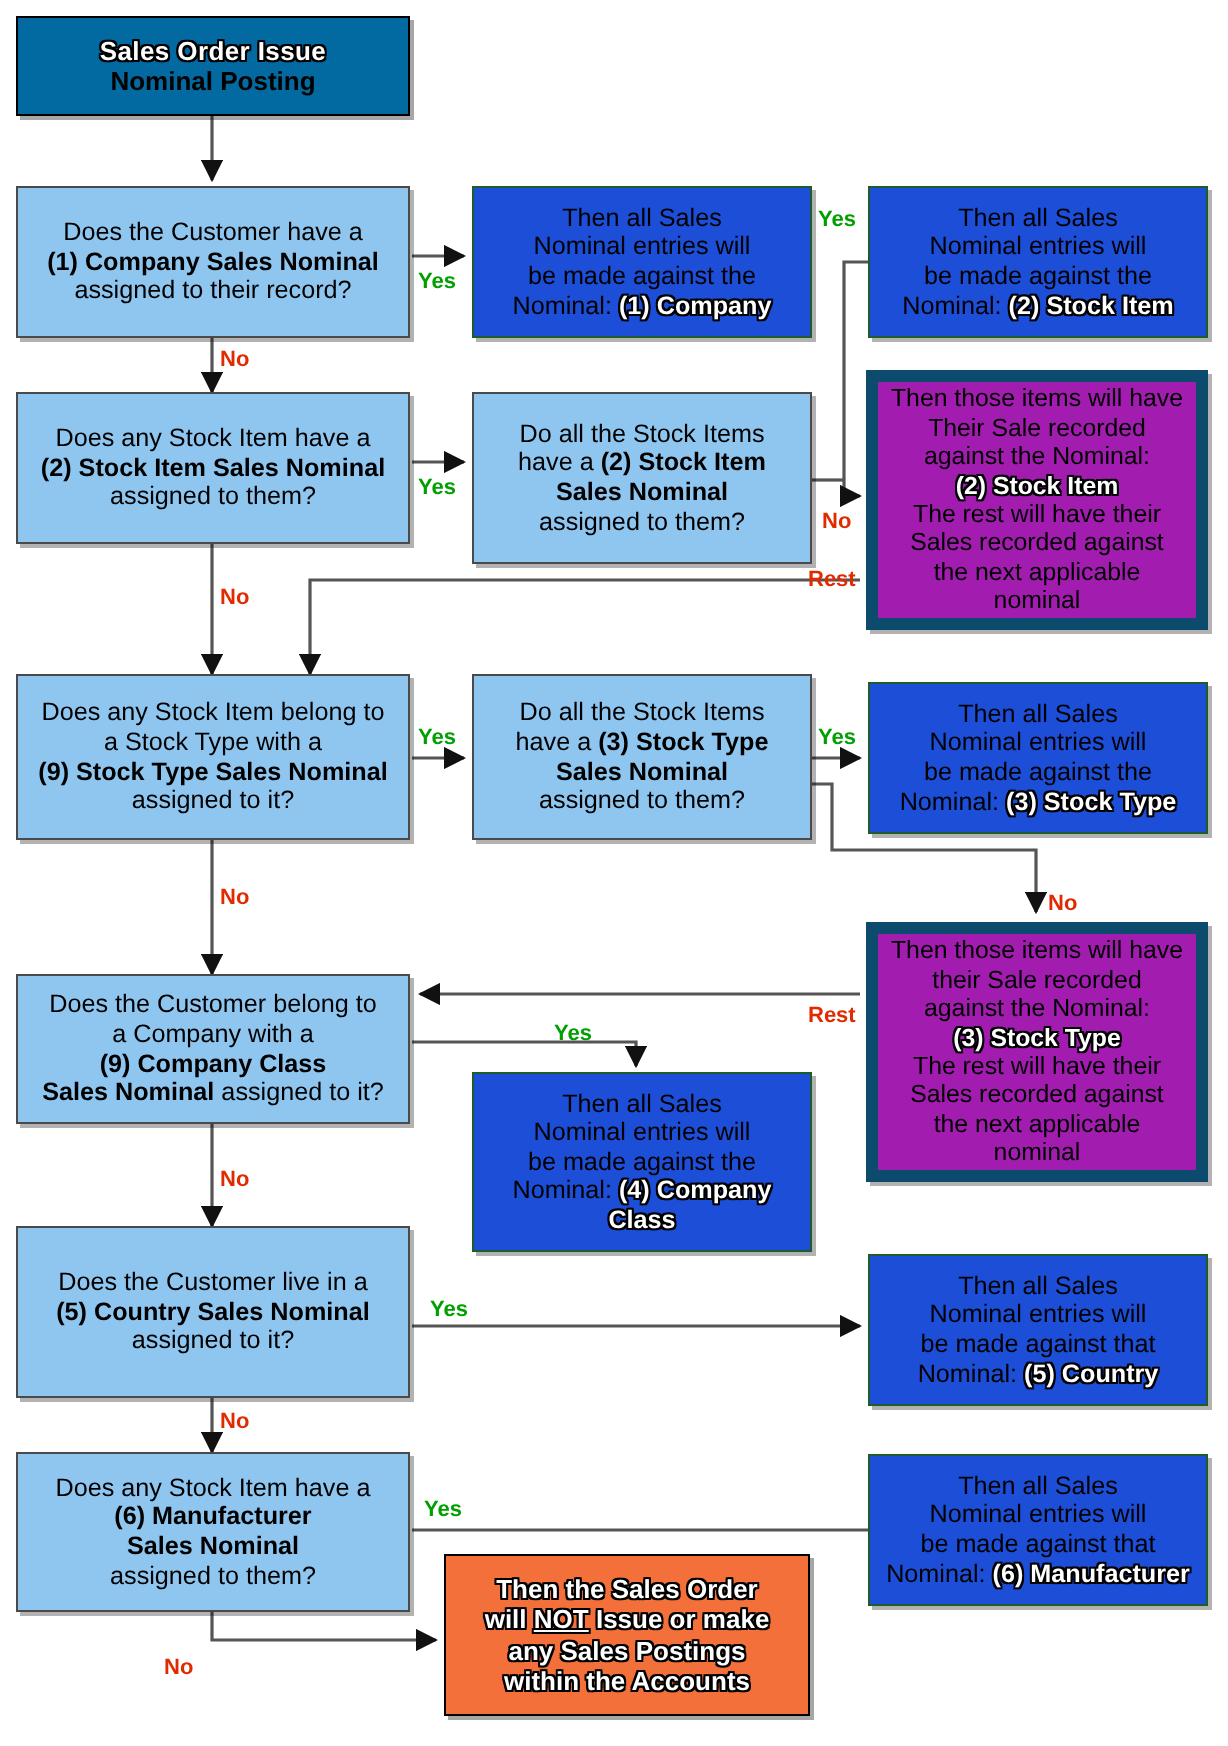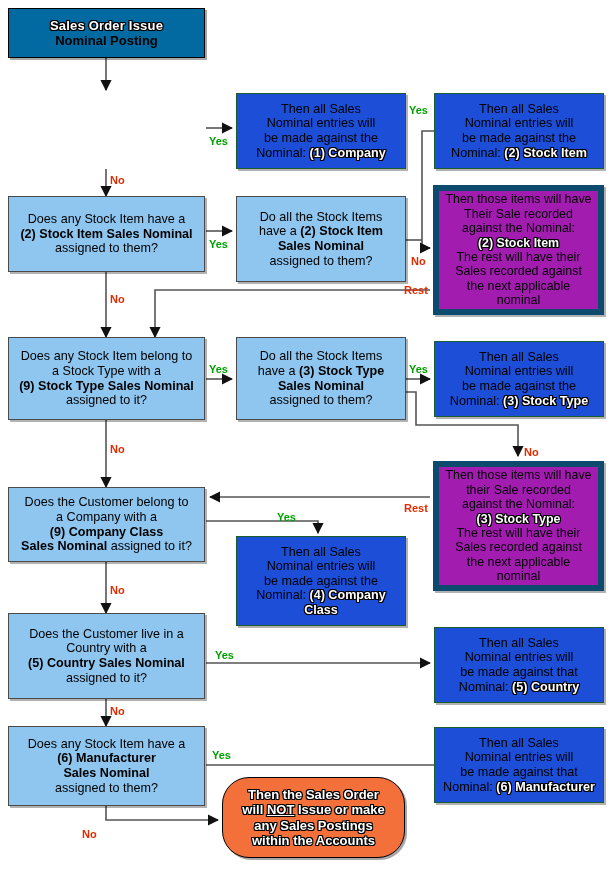--- a/index.html
+++ b/index.html
@@ -137,20 +137,25 @@
 
       <path d="M 106 806 L 106 820 L 218 820" marker-end="url(#ah)"></path>
     </g>
   </svg>
 
   <div class="node n-start" style="left:8px;top:8px;width:197px;height:50px;">
     <span class="ln ol">Sales Order Issue</span>
     <span class="ln">Nominal Posting</span>
   </div>
 
+  <div class="node n-q" style="left:8px;top:93px;width:197px;height:76px;">
+    <span class="ln">Does the Customer have a</span>
+    <span class="ln b">(1) Company Sales Nominal</span>
+    <span class="ln">assigned to their record?</span>
+  </div>
 
   <div class="node n-r" style="left:236px;top:93px;width:170px;height:76px;">
     <span class="ln">Then all Sales</span>
     <span class="ln">Nominal entries will</span>
     <span class="ln">be made against the</span>
     <span class="ln"><span>Nominal:  </span><span class="ol">(1) Company</span></span>
   </div>
 
   <div class="node n-r" style="left:434px;top:93px;width:170px;height:76px;">
     <span class="ln">Then all Sales</span>
@@ -225,21 +230,20 @@
   <div class="node n-r" style="left:236px;top:536px;width:170px;height:90px;">
     <span class="ln">Then all Sales</span>
     <span class="ln">Nominal entries will</span>
     <span class="ln">be made against the</span>
     <span class="ln"><span>Nominal:  </span><span class="ol">(4) Company</span></span>
     <span class="ln ol">Class</span>
   </div>
 
   <div class="node n-q" style="left:8px;top:613px;width:197px;height:86px;">
     <span class="ln">Does the Customer live in a</span>
-    <span class="ln">Country with a</span>
     <span class="ln b">(5) Country Sales Nominal</span>
     <span class="ln">assigned to it?</span>
   </div>
 
   <div class="node n-r" style="left:434px;top:627px;width:170px;height:76px;">
     <span class="ln">Then all Sales</span>
     <span class="ln">Nominal entries will</span>
     <span class="ln">be made against that</span>
     <span class="ln"><span>Nominal:  </span><span class="ol">(5) Country</span></span>
   </div>
@@ -251,21 +255,21 @@
     <span class="ln">assigned to them?</span>
   </div>
 
   <div class="node n-r" style="left:434px;top:727px;width:170px;height:76px;">
     <span class="ln">Then all Sales</span>
     <span class="ln">Nominal entries will</span>
     <span class="ln">be made against that</span>
     <span class="ln"><span>Nominal:  </span><span class="ol">(6) Manufacturer</span></span>
   </div>
 
-  <div class="node n-f" style="left:222px;top:777px;width:183px;height:81px;border-radius:27px;">
+  <div class="node n-f" style="left:222px;top:777px;width:183px;height:81px;">
     <span class="ln ol">Then the Sales Order</span>
     <span class="ln ol"><span>will </span><span class="u">NOT</span><span> Issue or make</span></span>
     <span class="ln ol">any Sales Postings</span>
     <span class="ln ol">within the Accounts</span>
   </div>
 
   <div class="lbl lbl-yes" style="left:209px;top:136px;">Yes</div>
   <div class="lbl lbl-no" style="left:110px;top:175px;">No</div>
 
   <div class="lbl lbl-yes" style="left:409px;top:105px;">Yes</div>

